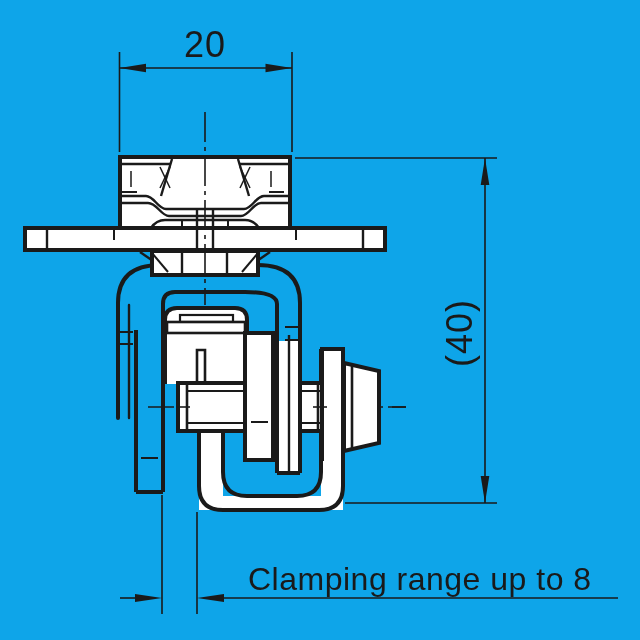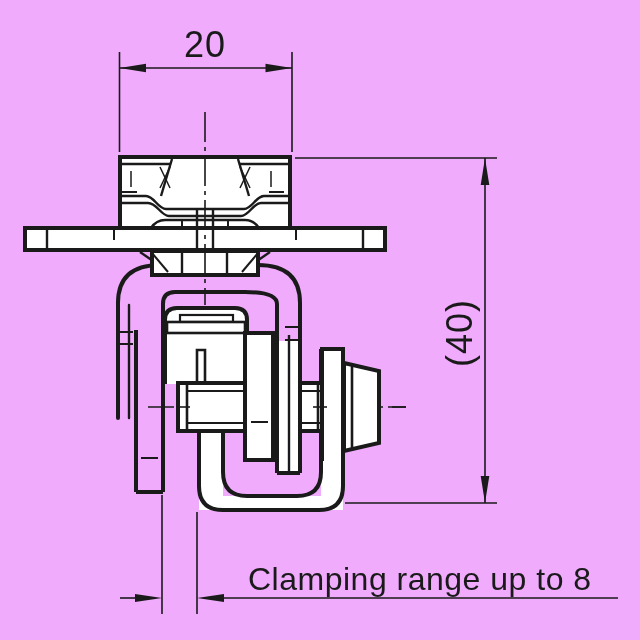--- a/index.html
+++ b/index.html
@@ -1,16 +1,16 @@
 <!DOCTYPE html>
 <html><head>
 <meta charset="utf-8">
 <style>
   html,body{margin:0;padding:0;background:#ffffff;width:640px;height:640px;overflow:hidden;}
-  #stage{width:640px;height:640px;position:relative;background:#f0abfc;}
+  #stage{width:640px;height:640px;position:relative;background:#0ea5e9;}
   svg{display:block;}
   text{font-family:"Liberation Sans", sans-serif;fill:#1a1a1a;}
   .dimtext{font-size:36px;letter-spacing:1px;}
   .notetext{font-size:32px;letter-spacing:0.5px;}
 </style>
 </head>
 <body>
 
 <div id="stage">
 <svg width="640" height="640" viewBox="0 0 640 640">

